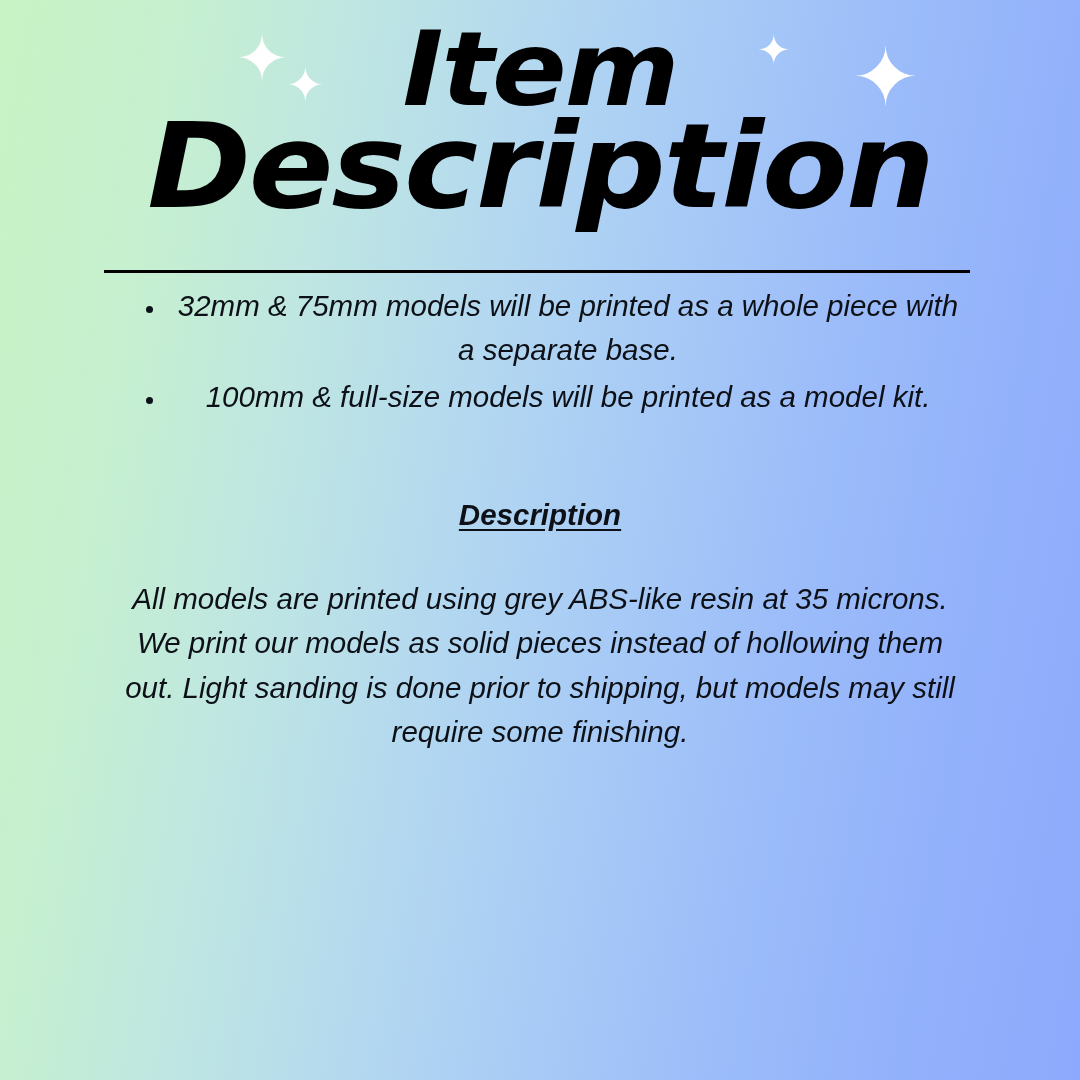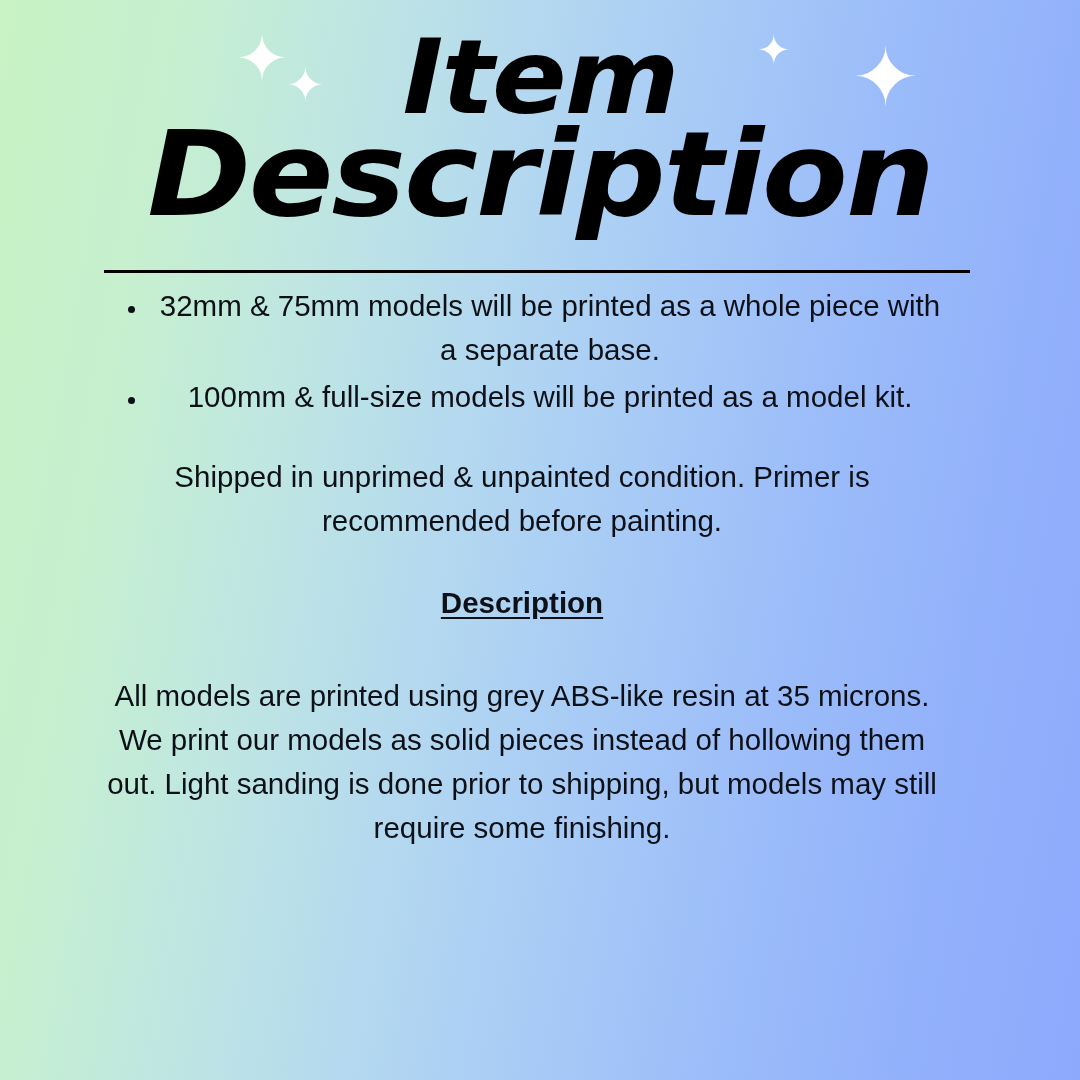--- a/index.html
+++ b/index.html
@@ -20,21 +20,20 @@
     overflow: hidden;
   }
 
   
   .title-block {
     position: absolute;
     top: 8px;
     left: 0;
     width: 1080px;
     text-align: center;
-    margin-top: 8px;
   }
   .title-line {
     font-family: "DejaVu Sans", sans-serif;
     font-weight: 700;
     font-style: italic;
     color: #000;
     line-height: 0.92;
     letter-spacing: -2px;
     white-space: nowrap;
   }
@@ -67,27 +66,28 @@
     left: 104px;
     top: 270px;
     width: 866px;
     height: 3px;
     background: #000;
   }
 
   
   .content {
     position: absolute;
-    left: 92px;
+    left: 110px;
     top: 284px;
     width: 860px;
     color: #0d1117;
     font-size: 29.5px;
     line-height: 1.5;
     text-align: center;
+    font-style: italic;
   }
   ul.bullets {
     margin: 0;
     padding: 0 0 0 56px;
     list-style: disc;
     text-align: center;
   }
   ul.bullets li {
     margin: 0 0 2px 0;
     padding: 0;
@@ -101,21 +101,21 @@
   .section-head {
     font-weight: 700;
     text-decoration: underline;
     text-underline-offset: 4px;
     margin-bottom: 2px;
   }
   .para {
     margin: 0;
   }
   .closing {
-    margin: 8px;
+    margin: 0;
   }
 </style>
 </head>
 <body>
 
 <div class="canvas">
 
   <span class="sparkle sp1">✦</span>
   <span class="sparkle sp2">✦</span>
   <span class="sparkle sp3">✦</span>
@@ -130,21 +130,20 @@
 
   <div class="content">
 
     <ul class="bullets">
       <li>32mm &amp; 75mm models will be printed as a whole piece with a separate base.</li>
       <li>100mm &amp; full-size models will be printed as a model kit.</li>
     </ul>
 
     <div class="spacer-sm"></div>
 
-    <p class="para">Shipped in unprimed &amp; unpainted condition. Primer is recommended before painting.</p>
 
     <div class="spacer-md"></div>
 
     <div class="section-head">Description</div>
 
     <div class="spacer-md"></div>
 
     <p class="closing">All models are printed using grey ABS-like resin at 35 microns. We print our models as solid pieces instead of hollowing them out. Light sanding is done prior to shipping, but models may still require some finishing.</p>
   </div>
 

